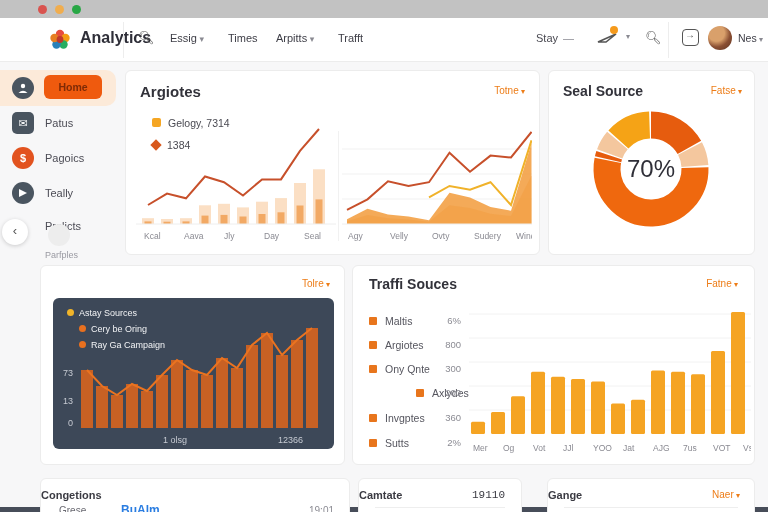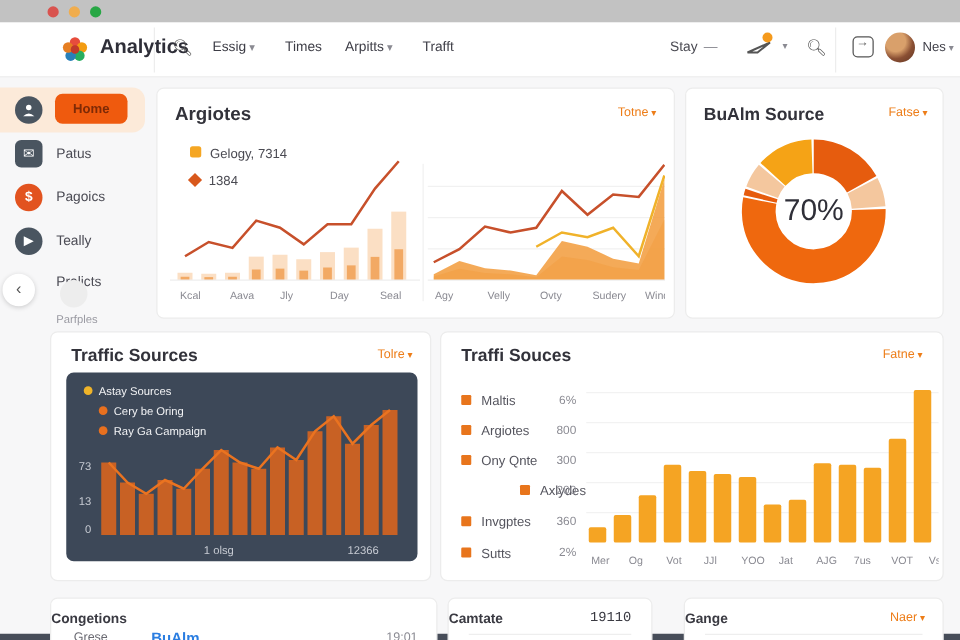--- a/index.html
+++ b/index.html
@@ -200,37 +200,36 @@
         <text x="6" y="115" class="ax">Agy</text>
         <text x="48" y="115" class="ax">Velly</text>
         <text x="90" y="115" class="ax">Ovty</text>
         <text x="132" y="115" class="ax">Sudery</text>
         <text x="174" y="115" class="ax">Wind</text>
       </svg>
     </div>
 </div>
 
 <div class="card" style="left:548px; top:70px; width:207px; height:185px;">
-  <div class="card-title" style="left:14px; top:12px; font-size:14px;">BuAlm Source</div>
+  <div class="card-title" style="left:14px; top:12px; font-size:14px;">Seal Source</div>
   <div class="dd-ctl" style="right:12px; top:14px;">Fatse</div>
   <div class="chart-box" style="left:42px; top:38px; width:120px; height:120px;" id="chart-market-donut">
       <svg viewBox="0 0 120 120">
         <circle cx="60" cy="60" r="44" fill="none" stroke="#e65c0e" stroke-width="27" stroke-dasharray="46.5 276.5" transform="rotate(-90.0 60 60)"></circle>
         <circle cx="60" cy="60" r="44" fill="none" stroke="#f4c79e" stroke-width="27" stroke-dasharray="18.2 276.5" transform="rotate(-27.6 60 60)"></circle>
         <circle cx="60" cy="60" r="44" fill="none" stroke="#ef680e" stroke-width="27" stroke-dasharray="148.0 276.5" transform="rotate(-1.8 60 60)"></circle>
         <circle cx="60" cy="60" r="44" fill="none" stroke="#e65c0e" stroke-width="27" stroke-dasharray="4.1 276.5" transform="rotate(192.9 60 60)"></circle>
         <circle cx="60" cy="60" r="44" fill="none" stroke="#f4c79e" stroke-width="27" stroke-dasharray="15.4 276.5" transform="rotate(200.2 60 60)"></circle>
         <circle cx="60" cy="60" r="44" fill="none" stroke="#f5a316" stroke-width="27" stroke-dasharray="35.2 276.5" transform="rotate(222.2 60 60)"></circle>
       </svg>
     </div>
   <div class="donut-center" style="left:78px; top:84px;">70%</div>
 </div>
 
 <div class="card" style="left:40px; top:265px; width:305px; height:200px;">
-  <div class="card-title" style="left:16px; top:10px; font-size:14px;">Traffic Sources</div>
   <div class="dd-ctl" style="right:14px; top:12px;">Tolre</div>
   <div class="dark-panel">
     <div class="dk-leg" style="left:14px; top:10px;">
       <span class="dk-dot" style="background:#f0b429;"></span><span>Astay Sources</span>
     </div>
     <div class="dk-leg" style="left:26px; top:26px;">
       <span class="dk-dot" style="background:#e8701f;"></span><span>Cery be Oring</span>
     </div>
     <div class="dk-leg" style="left:26px; top:42px;">
       <span class="dk-dot" style="background:#e8701f;"></span><span>Ray Ga Campaign</span>

